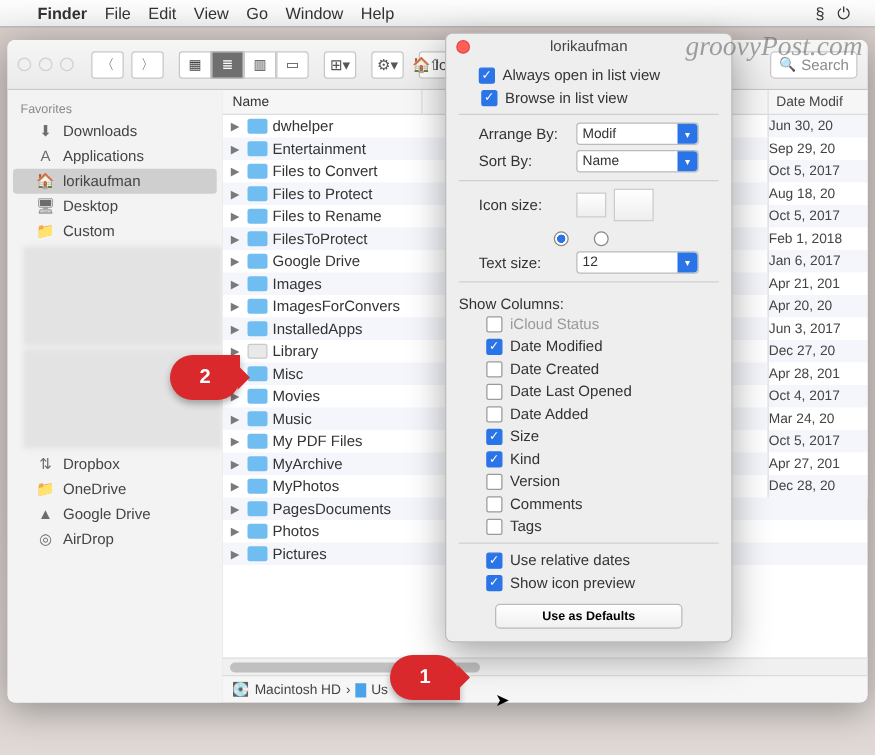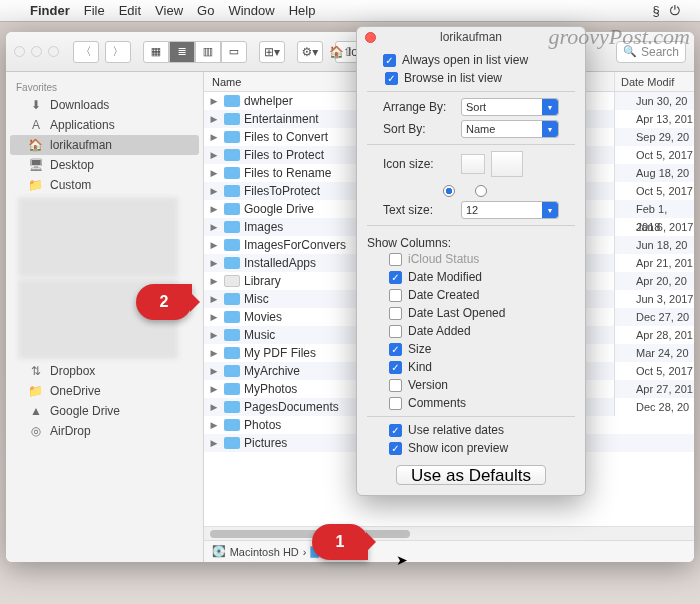--- a/index.html
+++ b/index.html
@@ -23,21 +23,21 @@
 .viewseg .seg { width:26px; height:22px; border:1px solid #c8c7c7; background:#fff; display:flex; align-items:center; justify-content:center; font-size:11px; color:#444;}
 .viewseg .seg.active{ background:#6f6f6f; color:#fff;}
 .viewseg .seg:first-child{border-radius:3px 0 0 3px;}
 .viewseg .seg:last-child{border-radius:0 3px 3px 0;}
 .iconbtn{ width:26px;height:22px;border:1px solid #c8c7c7;background:#fff;border-radius:3px;display:flex;align-items:center;justify-content:center;font-size:12px;color:#555;}
 .spaced{ margin-left:6px;}
 .search{ margin-left:auto; display:flex; align-items:center; border:1px solid #c8c7c7; background:#fff; border-radius:4px; height:22px; padding:0 6px; font-size:12px; color:#8a8a8a;}
 .search .mag{ margin-right:4px; font-size:11px;}
 
 .body { flex:1; display:flex; min-height:0;}
-.sidebar { width:198px; background:#f4f3f3; border-right:1px solid #d5d4d4; overflow-y:auto; padding-top:4px;}
+.sidebar { width:172px; background:#f4f3f3; border-right:1px solid #d5d4d4; overflow-y:auto; padding-top:4px;}
 .sidehdr { font-size:10px; color:#8a8a8a; padding:6px 10px 2px; text-transform:none;}
 .sideitem { display:flex; align-items:center; gap:6px; padding:3px 10px 3px 18px; font-size:12px; color:#444; border-radius:3px; margin:0 4px;}
 .sideitem.sel{ background:#cfcfcf;}
 .sideicon{ width:16px; height:14px; display:inline-flex; align-items:center; justify-content:center; font-size:12px; color:#6d6d6d;}
 .imgph { width:160px; height:80px; background:#e4e3e3; margin:2px 12px; border-radius:2px; filter:blur(2px);}
 
 .list { flex:1; display:flex; flex-direction:column; min-width:0;}
 .listhdr { height:20px; background:#f6f6f6; border-bottom:1px solid #dcdcdc; display:flex; font-size:11px; color:#333;}
 .listhdr .col1{ width:160px; padding-left:8px; line-height:20px; border-right:1px solid #e0e0e0;}
 .listhdr .col2{ flex:1; padding-left:8px; line-height:20px;}
@@ -65,35 +65,35 @@
 .pv-label{ width:72px; color:#333;}
 .pv-sel{ flex:1; height:18px; border:1px solid #bbb; background:#fff; border-radius:3px; display:flex; align-items:center; padding:0 4px; font-size:11px; position:relative;}
 .pv-sel .arr{ position:absolute; right:0; top:0; width:16px; height:100%; background:#2a74e8; border-radius:0 3px 3px 0; color:#fff; font-size:8px; display:flex; align-items:center; justify-content:center;}
 .pv-small{ width:44px;}
 .pv-iconrow{ display:flex; align-items:center; gap:20px; padding:6px 0 2px 76px;}
 .pv-iconprev{ width:24px; height:20px; background:linear-gradient(#fff,#eee); border:1px solid #ccc; position:relative;}
 .pv-radio{ width:12px;height:12px;border:1px solid #888; border-radius:50%; background:#fff;}
 .pv-radio.on{ background:radial-gradient(#2a74e8 45%, #fff 50%);}
 .pv-shdr{ font-weight:400; padding-top:6px;}
 .pv-col{ padding-left:6px;}
-.pv-btn{ margin:8px auto 0; display:block; width:150px; height:20px; border:1px solid #bbb; background:linear-gradient(#fff,#f0f0f0); border-radius:4px; font-size:17px;}
+.pv-btn{ margin:8px auto 0; display:block; width:150px; height:20px; border:1px solid #bbb; background:linear-gradient(#fff,#f0f0f0); border-radius:4px; font-size:10px;font-weight:bold;}
 
 
 .balloon{ position:absolute; background:#d9292c; color:#fff; font-weight:700; display:flex; align-items:center; justify-content:center; z-index:60; box-shadow:0 3px 6px rgba(0,0,0,.3);}
 .b2{ left:136px; top:284px; width:56px; height:36px; border-radius:18px 0 18px 18px;}
 .b2::after{content:""; position:absolute; right:-18px; top:8px; border:10px solid transparent; border-left-color:#d9292c;}
 .b1{ left:312px; top:524px; width:56px; height:36px; border-radius:18px 18px 0 18px;}
 .b1::after{content:""; position:absolute; right:-18px; top:8px; border:10px solid transparent; border-left-color:#d9292c;}
 
 .cursor{ position:absolute; left:396px; top:552px; font-size:14px; color:#000; z-index:70;}
 hr.sep{ border:none; border-top:1px solid #d0cfcf; margin:4px 0;}
 
 .datescol{ position:absolute; right:6px; top:72px; width:80px; font-size:11px; color:#444; z-index:35;}
 .datescol .dhdr{ height:20px; line-height:20px; padding-left:6px; background:#f6f6f6; border-bottom:1px solid #dcdcdc; border-left:1px solid #e0e0e0; font-size:11px;}
-.datescol .drow{ height:18px; line-height:18px; padding-left:21px; border-left:1px solid #e0e0e0;}
+.datescol .drow{ height:18px; line-height:18px; padding-left:0; border-left:1px solid #e0e0e0;}
 .datescol .drow:nth-child(odd){background:#f4f6fb;}
 .datescol .drow:nth-child(even){background:#fff;}
 </style>
 </head>
 <body>
 
 <div class="menubar">
   <span class="apple"></span>
   <span class="app">Finder</span>
   <span class="item">File</span>
@@ -304,33 +304,32 @@
         <span>Us</span>
       </div>
     </div>
   </div>
 </div>
 
 <div class="datescol">
   <div class="dhdr">Date Modif</div>
   <div id="dates">
       <div class="drow">Jun 30, 20</div>
-      <div class="drow">Apr 13, 201</div>
       <div class="drow">Sep 29, 20</div>
       <div class="drow">Oct 5, 2017</div>
       <div class="drow">Aug 18, 20</div>
       <div class="drow">Oct 5, 2017</div>
       <div class="drow">Feb 1, 2018</div>
       <div class="drow">Jan 6, 2017</div>
-      <div class="drow">Jun 18, 20</div>
       <div class="drow">Apr 21, 201</div>
       <div class="drow">Apr 20, 20</div>
       <div class="drow">Jun 3, 2017</div>
       <div class="drow">Dec 27, 20</div>
       <div class="drow">Apr 28, 201</div>
+      <div class="drow">Oct 4, 2017</div>
       <div class="drow">Mar 24, 20</div>
       <div class="drow">Oct 5, 2017</div>
       <div class="drow">Apr 27, 201</div>
       <div class="drow">Dec 28, 20</div>
     </div>
 </div>
 
 <div class="popover">
   <div class="pv-titlebar">
     <div class="pv-red"></div>
@@ -342,21 +341,21 @@
         <span>Always open in list view</span>
       </div>
     <div class="pv-row" style="padding-left:18px;">
         <span class="cbx on"></span>
         <span>Browse in list view</span>
       </div>
     <hr class="sep">
     <div class="pv-row">
         <span class="pv-label">Arrange By:</span>
       <div class="pv-sel">
-          <span>Sort</span>
+          <span>Modif</span>
           <span class="arr">▾</span>
         </div>
       </div>
     <div class="pv-row">
         <span class="pv-label">Sort By:</span>
       <div class="pv-sel">
           <span>Name</span>
           <span class="arr">▾</span>
         </div>
       </div>
@@ -409,20 +408,24 @@
           <span style="">Kind</span>
         </div>
         <div class="pv-row">
           <span class="cbx"></span>
           <span style="">Version</span>
         </div>
         <div class="pv-row">
           <span class="cbx"></span>
           <span style="">Comments</span>
         </div>
+        <div class="pv-row">
+          <span class="cbx"></span>
+          <span style="">Tags</span>
+        </div>
       </div>
     <hr class="sep">
     <div class="pv-col" id="opts">
         <div class="pv-row">
           <span class="cbx on"></span>
           <span>Use relative dates</span>
         </div>
         <div class="pv-row">
           <span class="cbx on"></span>
           <span>Show icon preview</span>

